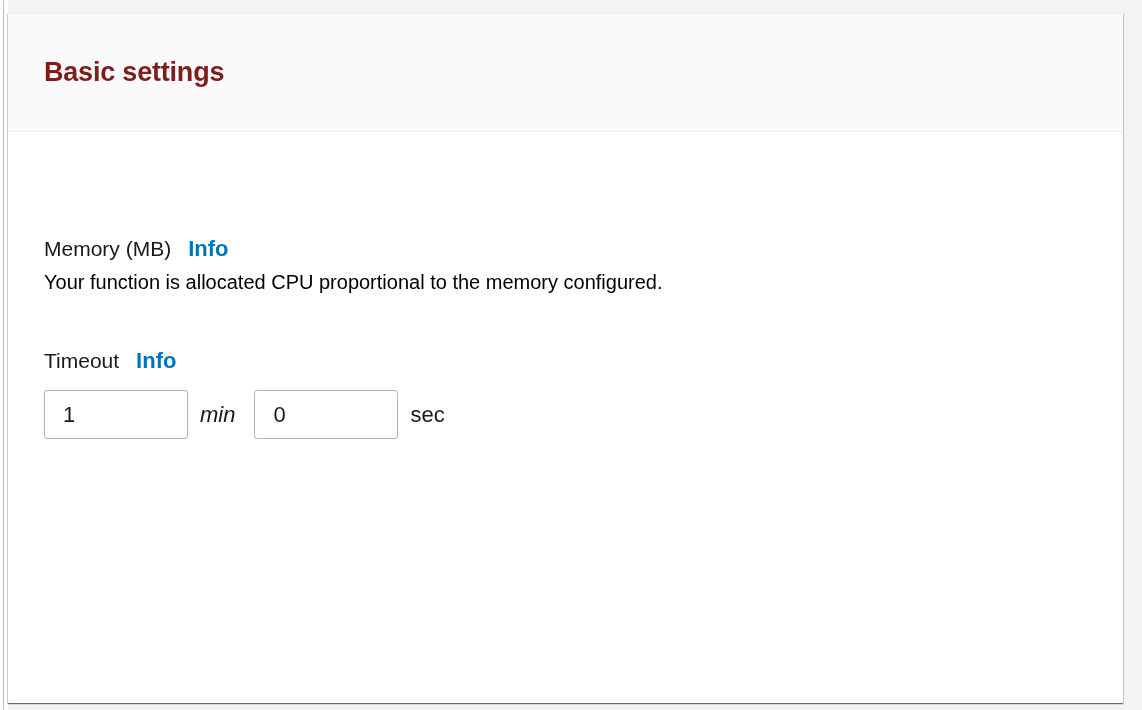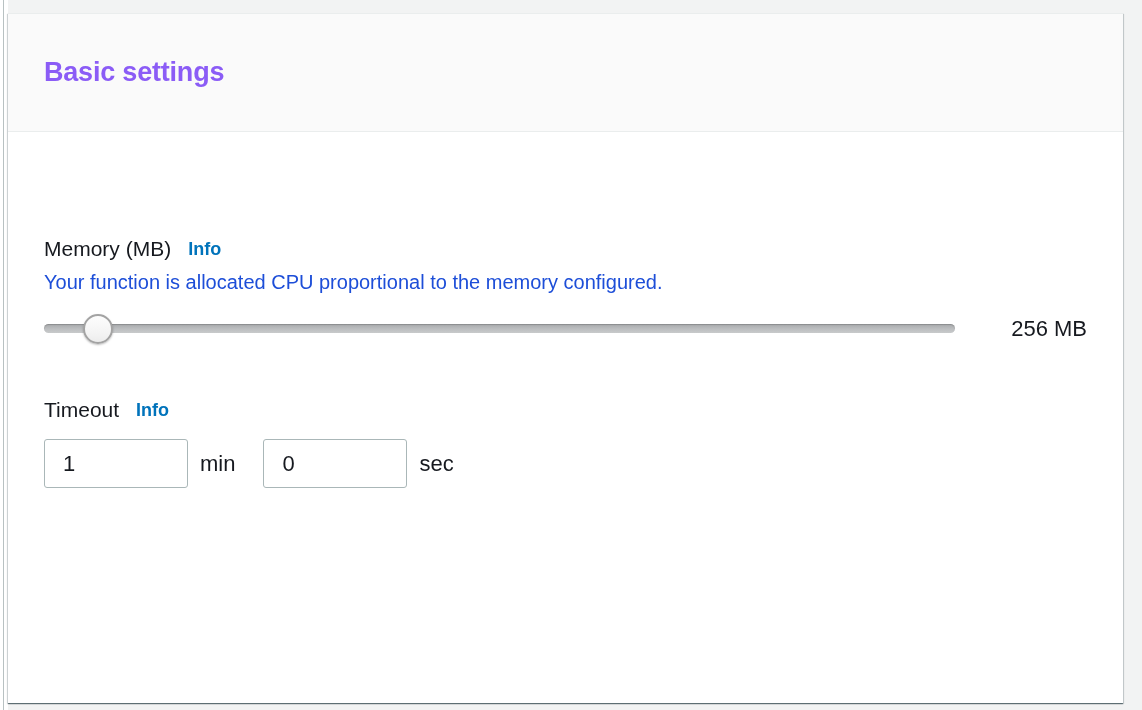--- a/index.html
+++ b/index.html
@@ -32,53 +32,53 @@
                 -1px 1px 1px 0 rgba(0,28,36,.12);
   }
   .card-header {
     height: 118px;
     background: #fafafa;
     border-bottom: 1px solid #eaeded;
     display: flex; align-items: center;
     padding: 0 36px;
   }
   .card-title {
-    font-size: 27px; font-weight: 700; color: #8b5cf6;
+    font-size: 27px; font-weight: 700; color: #7f1d1d;
     letter-spacing: -0.2px;
   }
   .card-body { padding: 52px 36px 0 36px; }
 
   .field-label {
     font-size: 21px; color: #16191f; line-height: 28px;
     display: inline-block;
   }
   .label-row { display: flex; align-items: center; height: 30px; }
   .info-link {
-    font-size: 18px; font-weight: 700; color: #0073bb;
+    font-size: 22px; font-weight: 700; color: #0073bb;
     margin-left: 17px; text-decoration: none; cursor: pointer;
   }
 
   .text-input {
     display: block;
     border: 1px solid #aab7b8; border-radius: 3px;
     background: #fff; color: #16191f;
     font-family: "Liberation Sans", "DejaVu Sans", sans-serif;
     font-size: 22px;
     outline: none;
   }
   .description-input {
     margin-top: 18px;
     width: 769px; height: 55px;
     padding: 0 18px;
   }
 
   .memory-field { margin-top: 50px; }
   .helper-text {
     margin-top: 5px;
-    font-size: 20px; color: #1d4ed8; line-height: 26px;
+    font-size: 20px; color: #000000; line-height: 26px;
   }
   .slider-row {
     margin-top: 19px;
     display: flex; align-items: center;
     width: 1043px; height: 30px;
   }
   .slider { position: relative; width: 911px; height: 30px; cursor: pointer; }
   .slider-track {
     position: absolute; left: 0; top: 10px;
     width: 911px; height: 9px;
@@ -102,21 +102,21 @@
   .timeout-field { margin-top: 51px; }
   .timeout-row {
     margin-top: 14px;
     display: flex; align-items: center;
   }
   .timeout-input {
     width: 144px; height: 49px;
     padding: 0 18px;
   }
   .unit-label { font-size: 22px; color: #16191f; margin-left: 12px; }
-  .unit-min { margin-right: 28px; }
+  .unit-min { margin-right: 19px; font-style: italic; }
 </style>
 </head>
 <body>
 
 <div class="page">
 
   <div class="left-gutter">
     <div class="gutter-line"></div>
   </div>
 
@@ -128,27 +128,20 @@
 
     <div class="card-body">
 
 
       <div class="memory-field">
         <div class="label-row">
           <span class="field-label">Memory (MB)</span>
           <a class="info-link">Info</a>
         </div>
         <div class="helper-text">Your function is allocated CPU proportional to the memory configured.</div>
-        <div class="slider-row">
-          <div class="slider">
-            <div class="slider-track"></div>
-            <div class="slider-thumb" style="left: calc(5.9% - 15px);"></div>
-          </div>
-          <div class="slider-value">256 MB</div>
-        </div>
       </div>
 
       <div class="timeout-field">
         <div class="label-row">
           <span class="field-label">Timeout</span>
           <a class="info-link">Info</a>
         </div>
         <div class="timeout-row">
           <input class="text-input timeout-input" type="text" value="1" style="">
           <span class="unit-label unit-min">min</span>

